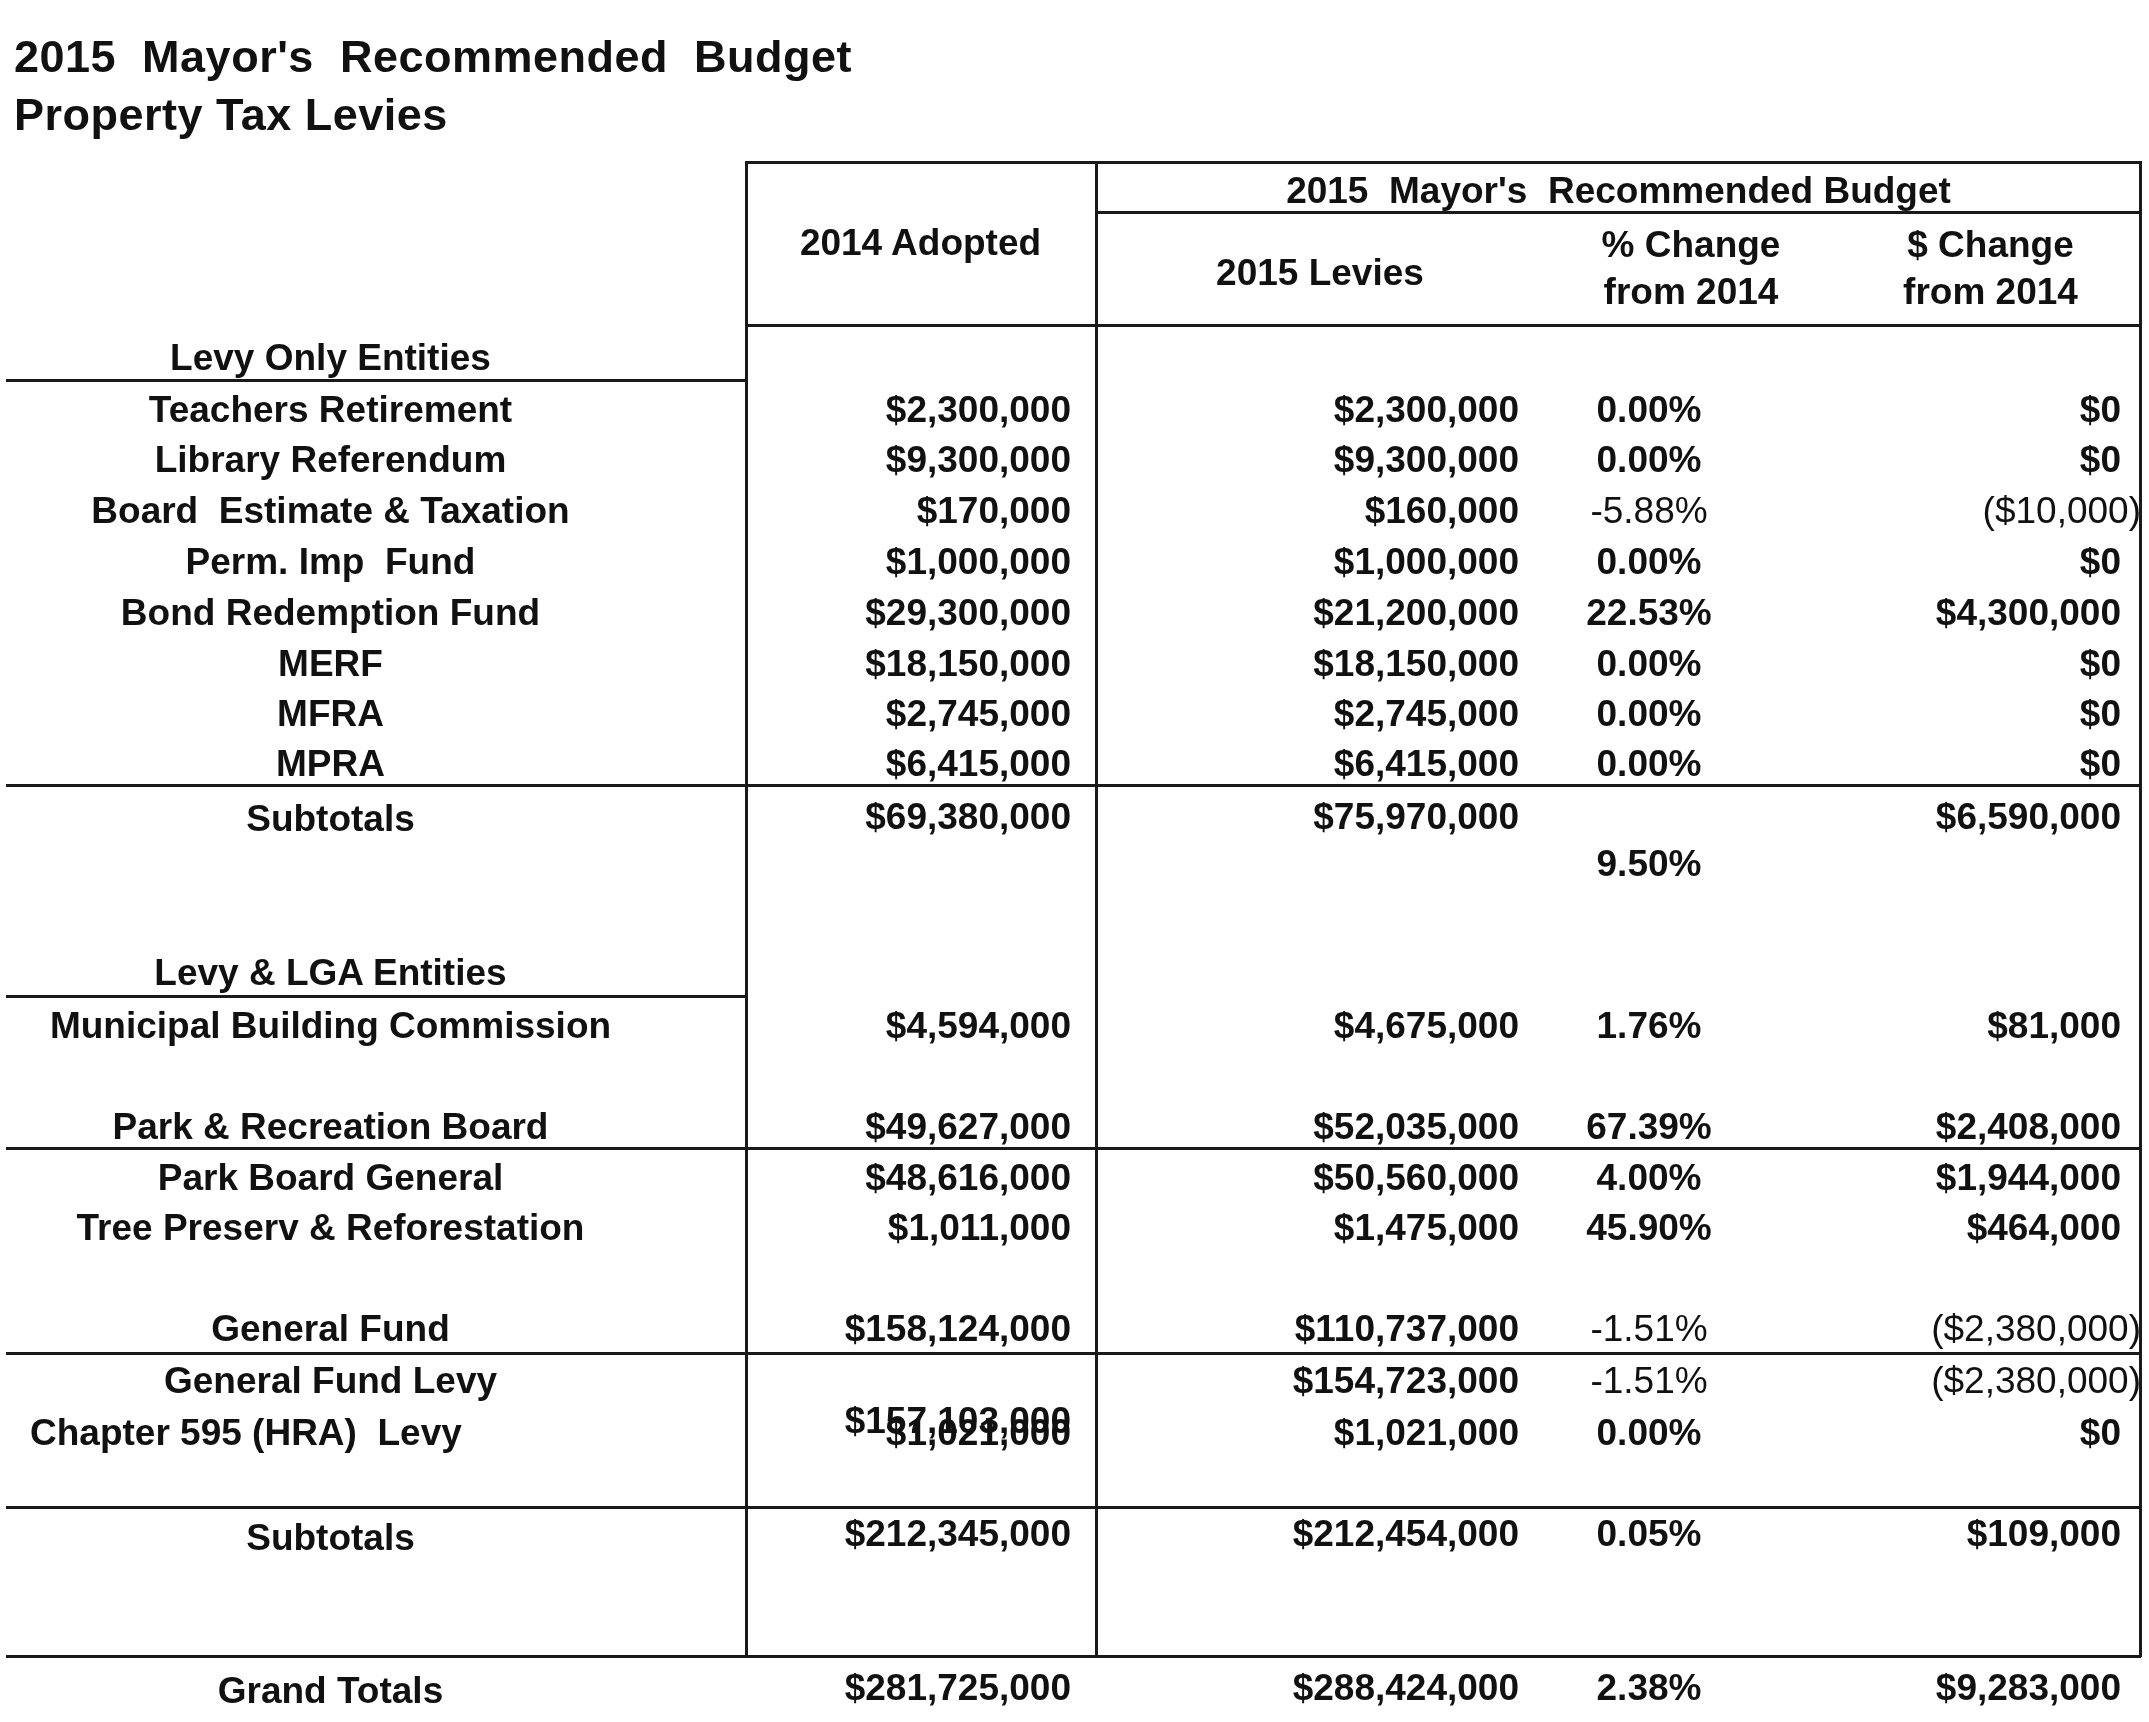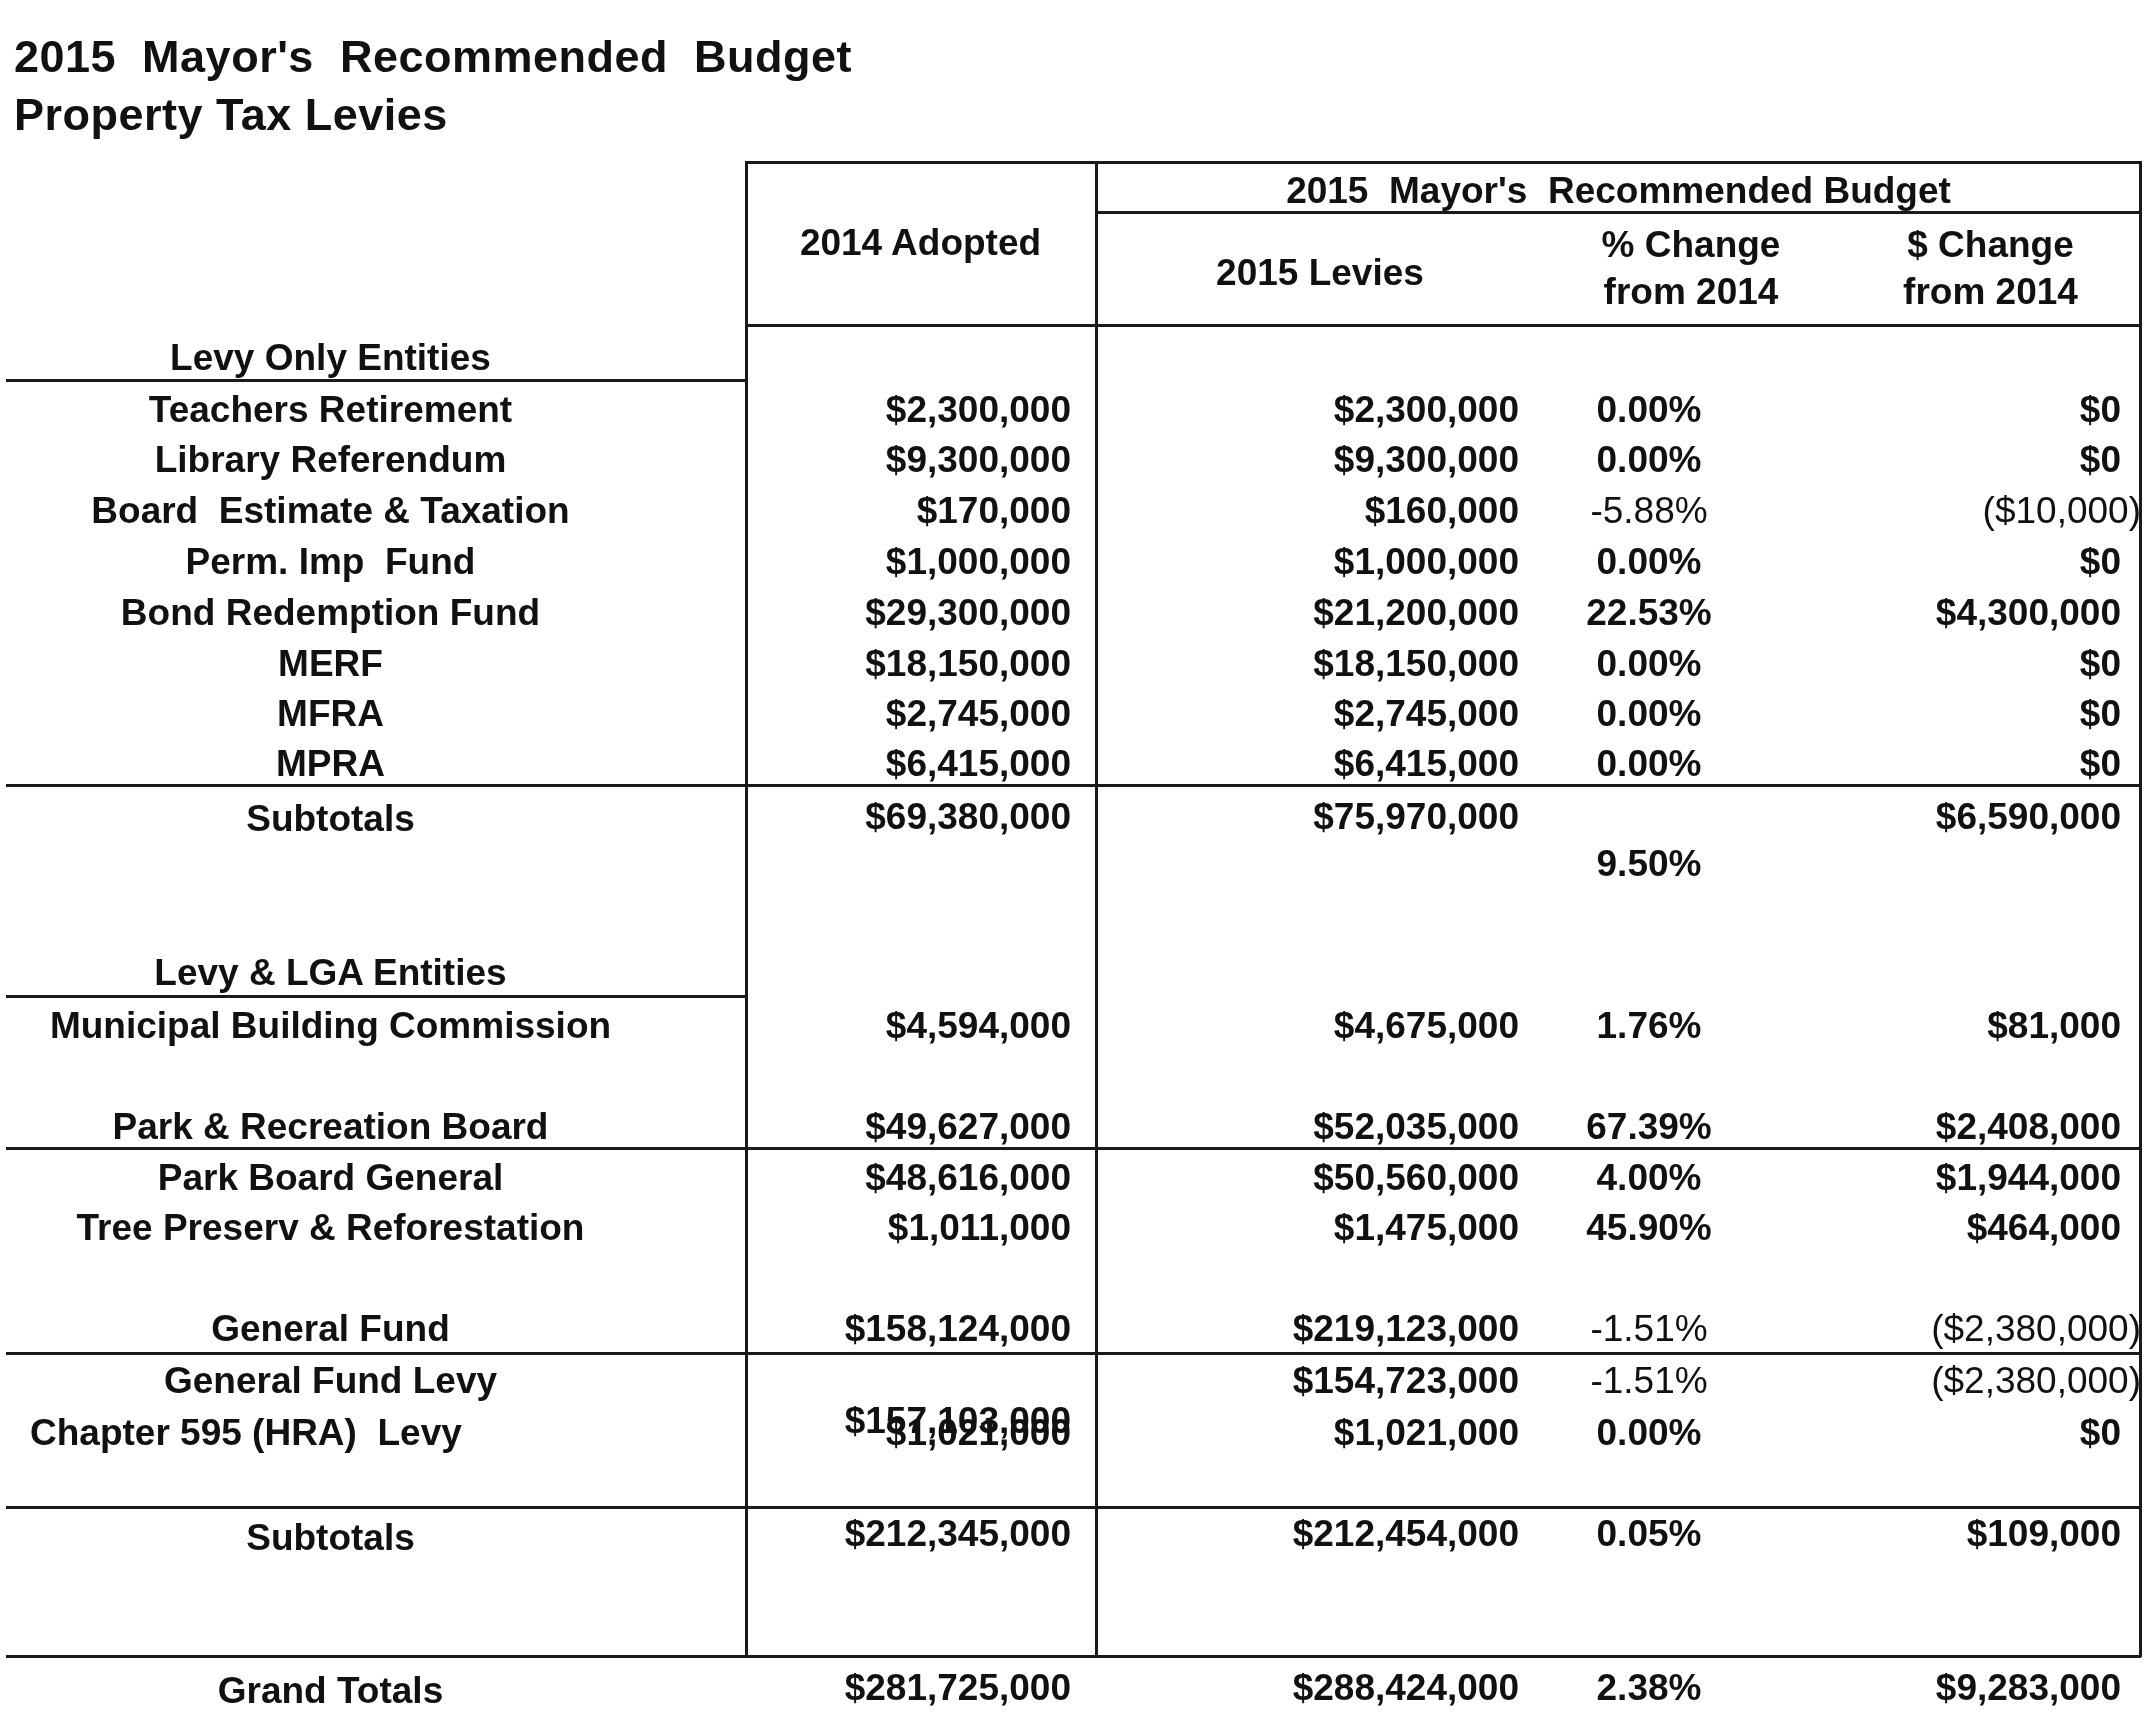--- a/index.html
+++ b/index.html
@@ -158,21 +158,21 @@
 <div>
   <div class="txt lbl" style="top:1238px;">Tree Preserv &amp; Reforestation</div>
   <div class="txt c1" style="top:1238px;">$1,011,000</div>
   <div class="txt c2" style="top:1238px;">$1,475,000</div>
   <div class="txt c3" style="top:1238px;">45.90%</div>
   <div class="txt c4" style="top:1238px;">$464,000</div>
 </div>
 <div>
   <div class="txt lbl" style="top:1339px;">General Fund</div>
   <div class="txt c1" style="top:1339px;">$158,124,000</div>
-  <div class="txt c2" style="top:1339px;">$219,123,000</div>
+  <div class="txt c2" style="top:1339px;">$110,737,000</div>
   <div class="txt c3 neg-pct" style="top:1339px;">-1.51%</div>
   <div class="txt c4 neg" style="top:1339px; font-weight:normal;">($2,380,000)</div>
 </div>
 <div>
   <div class="txt lbl" style="top:1391px;">General Fund Levy</div>
   <div class="txt c1" style="top:1391px;margin-top:40px;">$157,103,000</div>
   <div class="txt c2" style="top:1391px;">$154,723,000</div>
   <div class="txt c3 neg-pct" style="top:1391px;">-1.51%</div>
   <div class="txt c4 neg" style="top:1391px; font-weight:normal;">($2,380,000)</div>
 </div>

